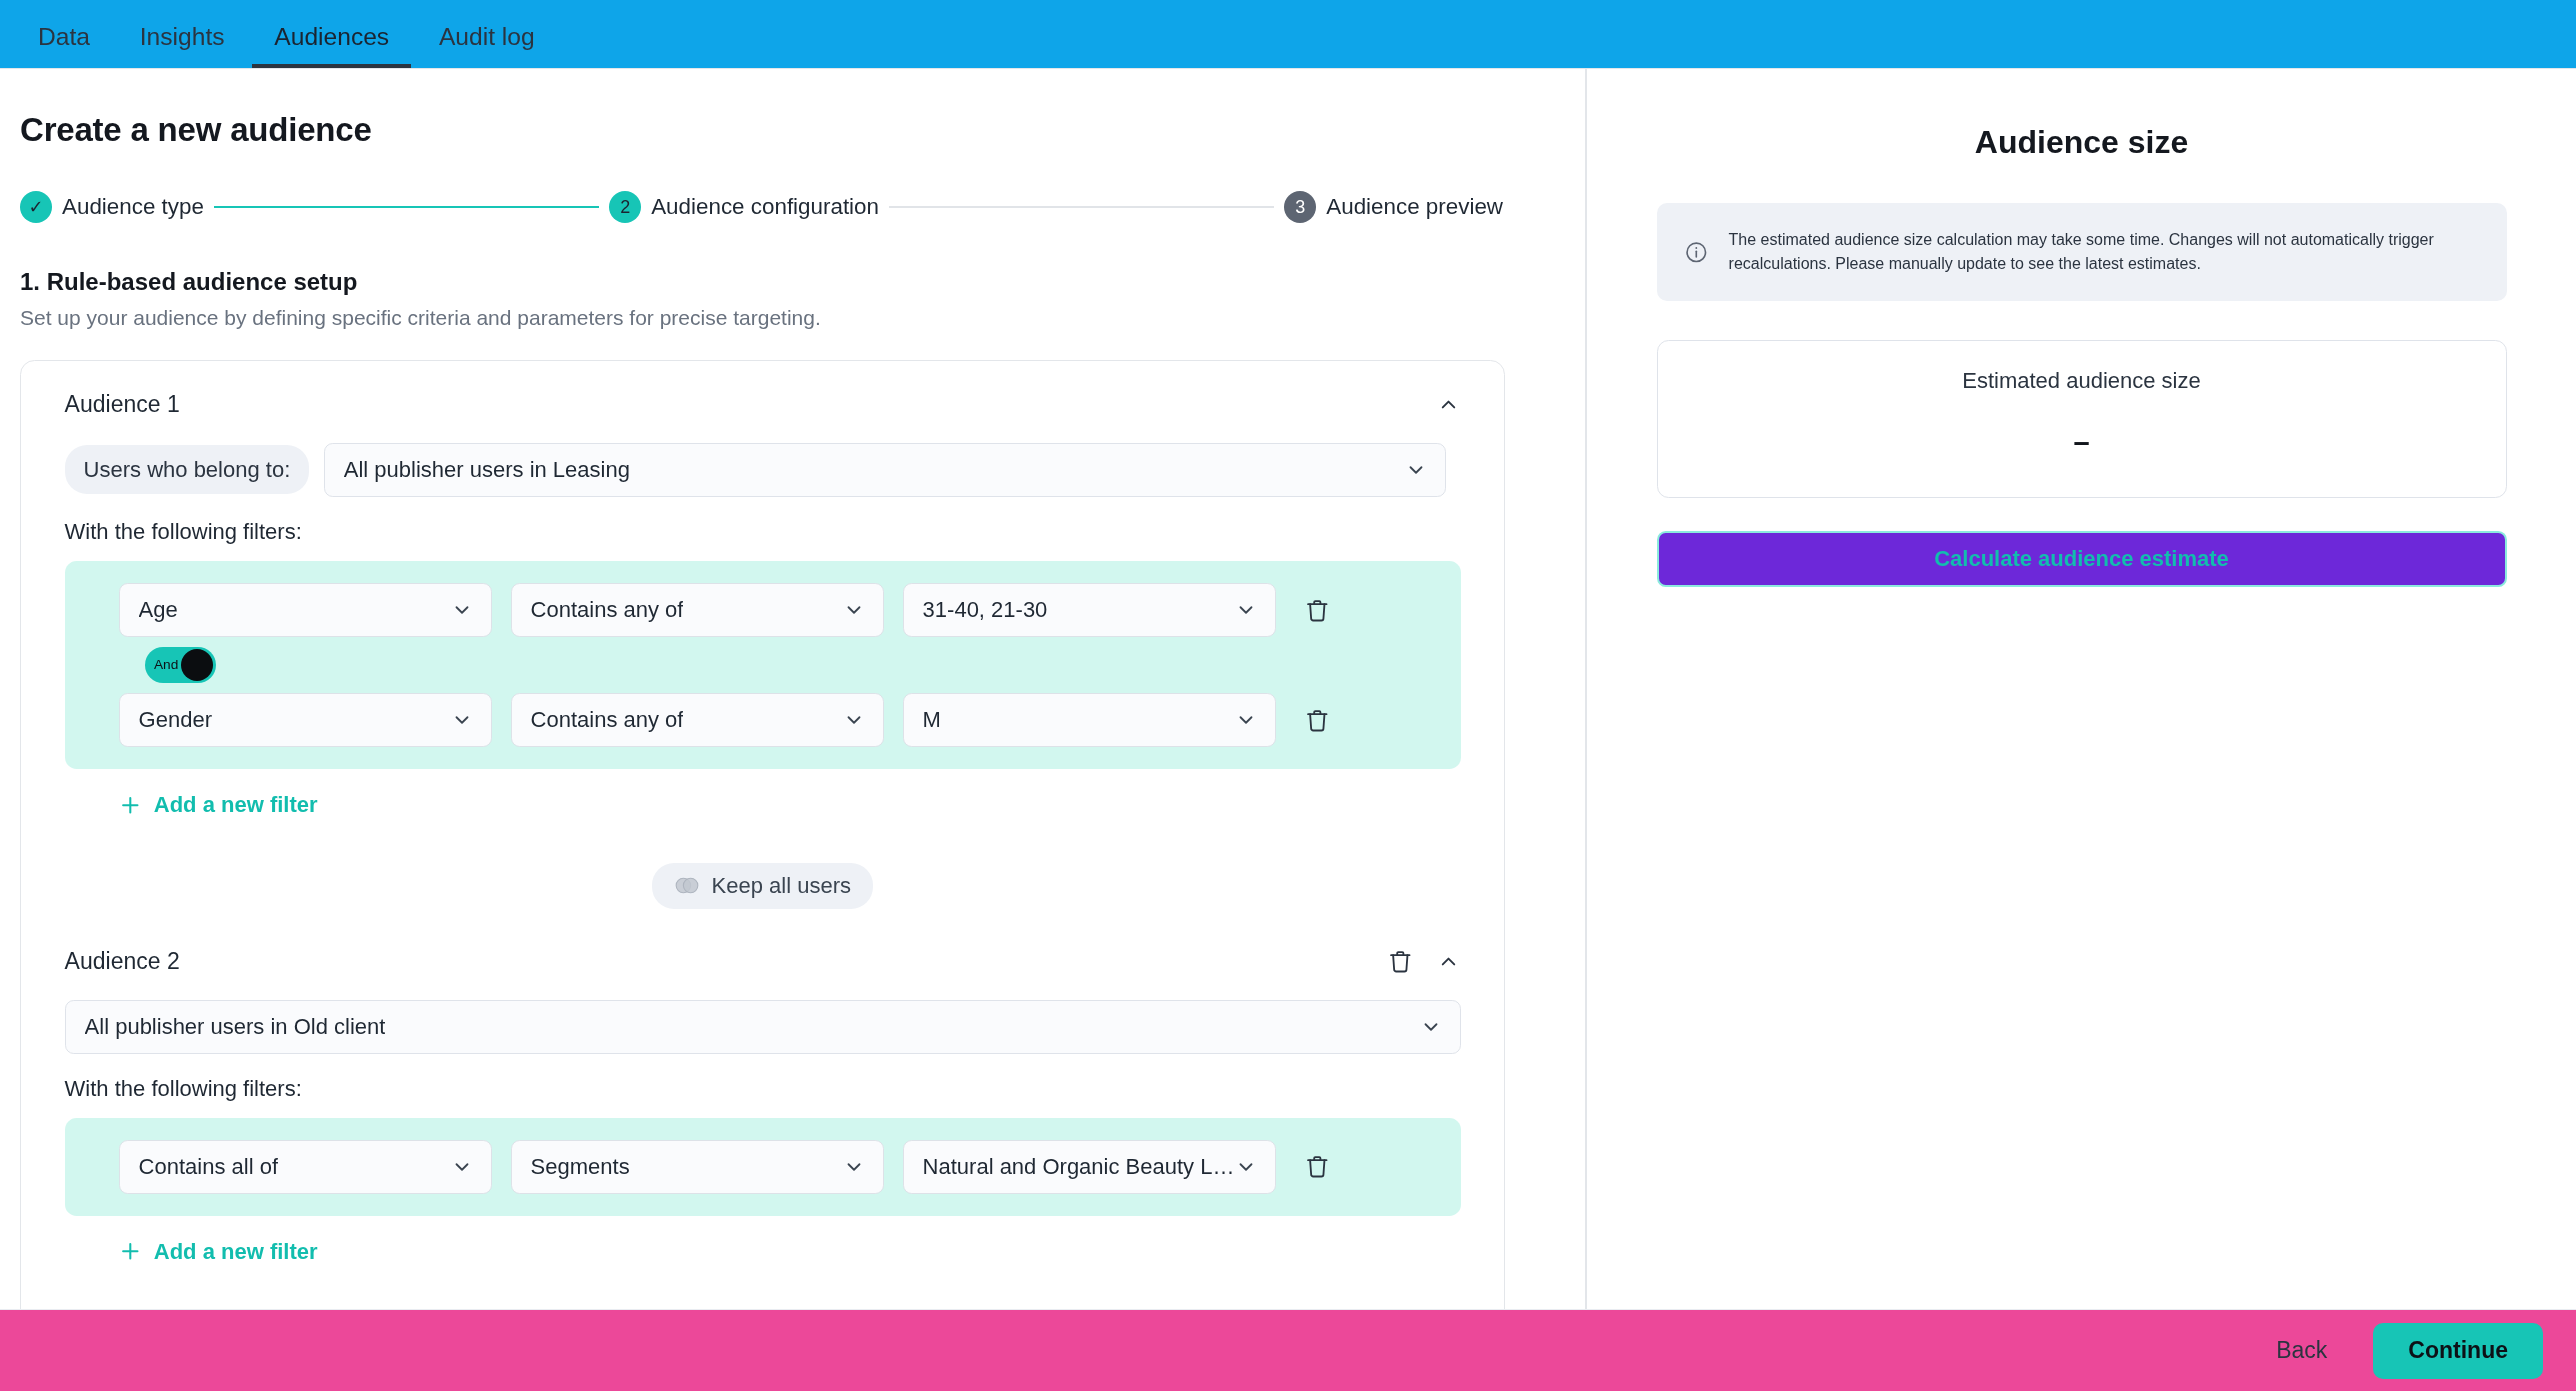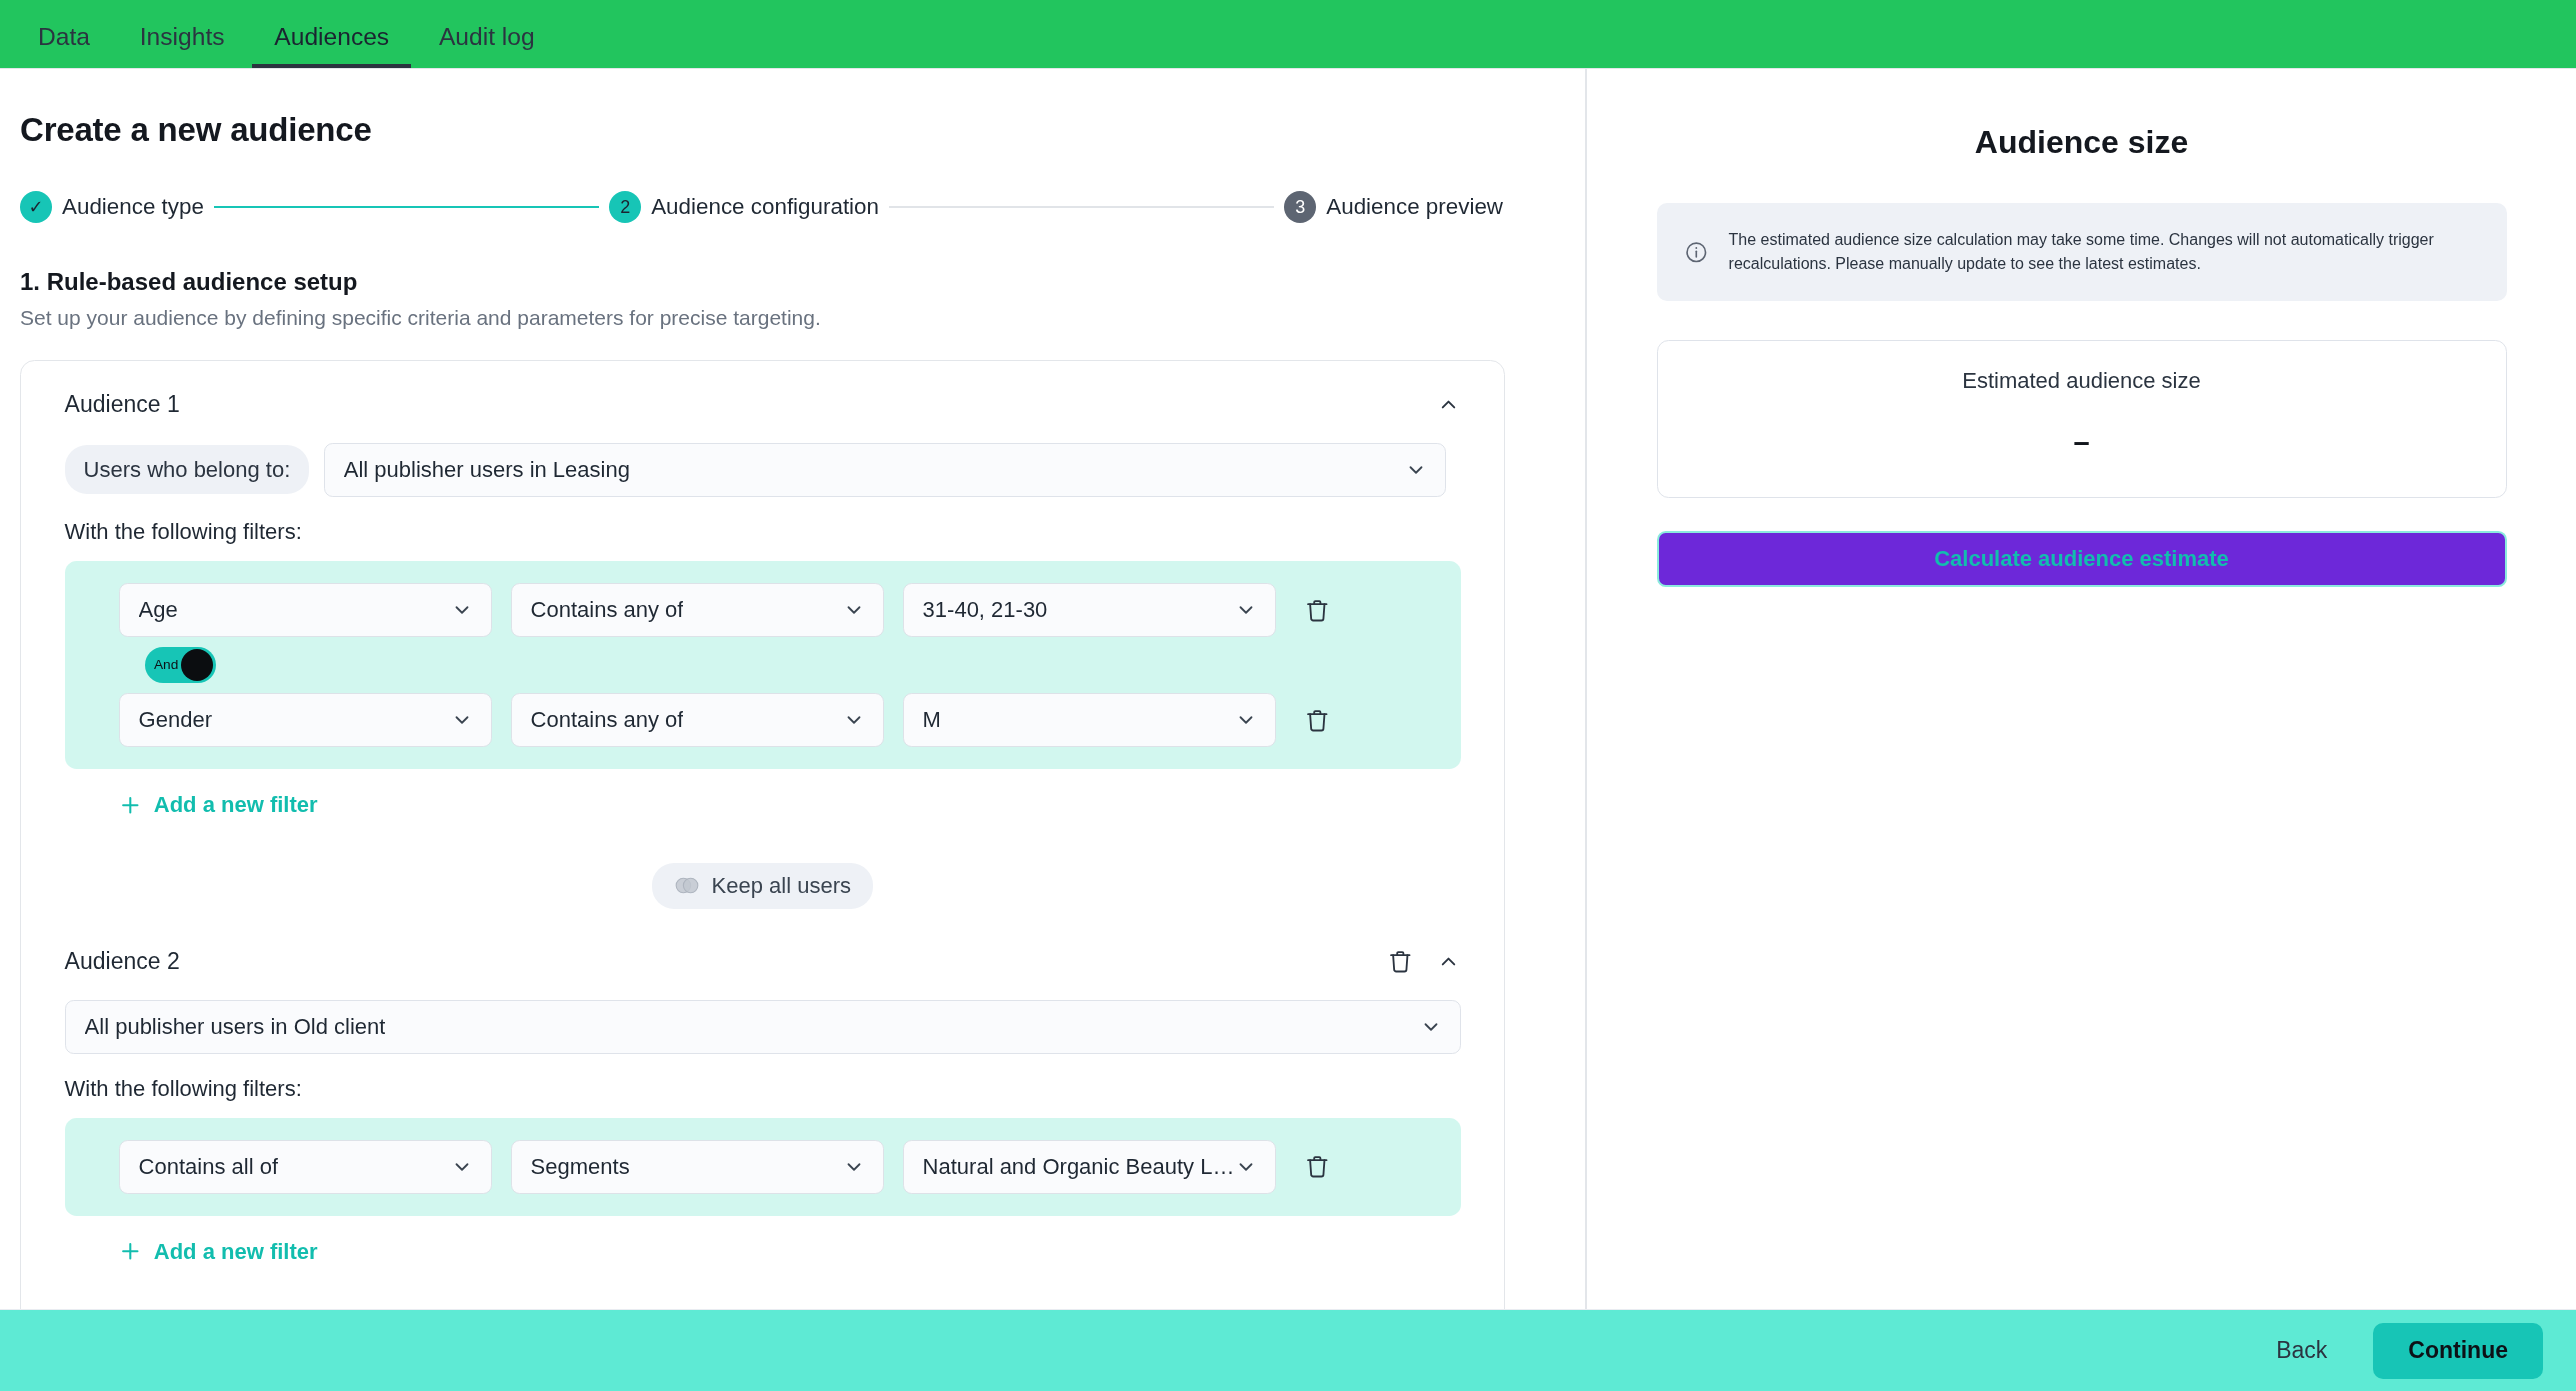--- a/index.html
+++ b/index.html
@@ -11,21 +11,21 @@
     overflow: hidden;
   }
   .app { position: relative; width: 2576px; height: 1391px; display: flex; flex-direction: column; }
 
   
   .topnav {
     height: 69px; flex: 0 0 69px;
     border-bottom: 1.4px solid #e3e6ea;
     display: flex; align-items: flex-end;
     padding-left: 16px;
-    background: #22c55e;
+    background: #0ea5e9;
   }
   .nav-tab {
     font-size: 24.6px; color: #2b3440;
     padding: 0 22px 13px 22px;
     margin-right: 5.8px;
     cursor: pointer; white-space: nowrap;
     border-bottom: 4.3px solid transparent;
   }
   .nav-tab.active { border-bottom-color: #2b3440; color: #1b2430; }
 
@@ -178,21 +178,21 @@
     margin-top: 33px; height: 56px;
     border: 2.2px solid #8beade; border-radius: 8.7px;
     display: flex; align-items: center; justify-content: center;
     color: #12bdae; font-size: 22px; font-weight: bold; cursor: pointer;
     background: #6d28d9;
   }
 
   
   .footer {
     height: 82px; flex: 0 0 82px;
-    background: #5eead4;
+    background: #ec4899;
     border-top: 1.4px solid #e9ecf1;
     display: flex; align-items: center; justify-content: flex-end;
     padding-right: 33px; gap: 33px;
   }
   .btn-back { font-size: 23px; color: #2b3440; cursor: pointer; padding: 10px 13px; }
   .btn-continue {
     background: #17c5b6; color: #0d1116;
     font-size: 23px; font-weight: bold;
     border-radius: 10px; padding: 14.5px 35px; cursor: pointer;
   }

